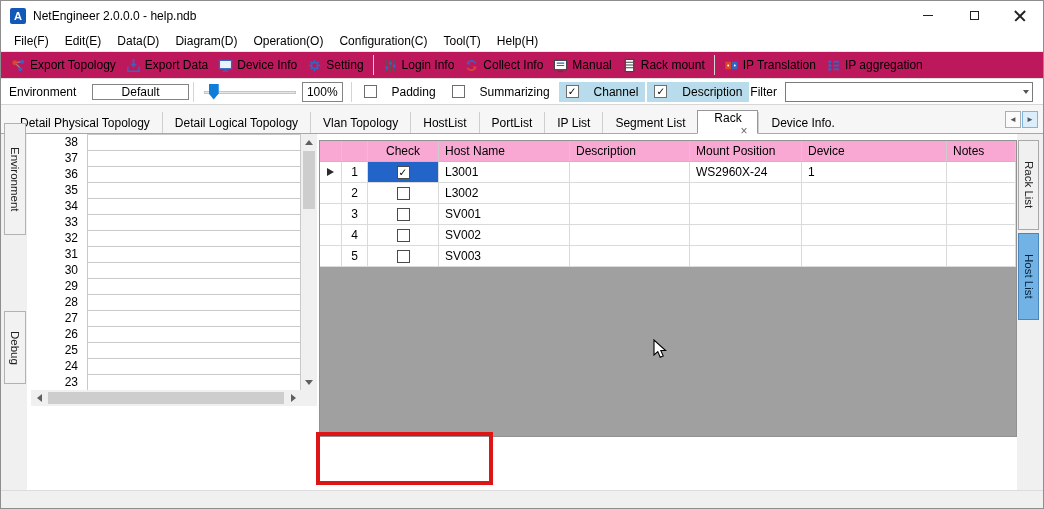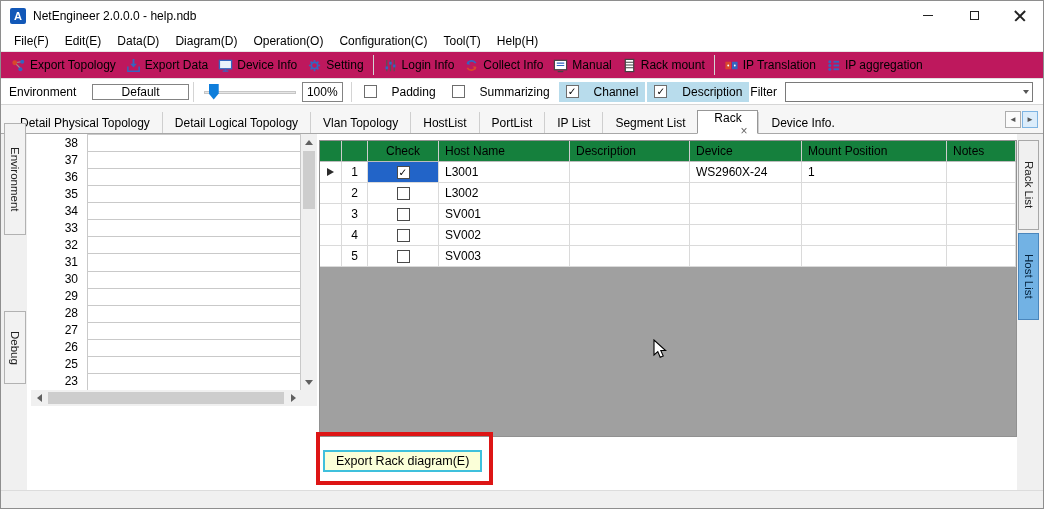--- a/index.html
+++ b/index.html
@@ -79,21 +79,21 @@
   .sb-btn { position:absolute; width:16px; height:16px; display:flex; align-items:center; justify-content:center; }
   .vthumb { position:absolute; left:2px; right:2px; top:17px; height:58px; background:#cdcdcd; }
   .hthumb { position:absolute; top:2px; bottom:2px; left:17px; right:17px; background:#cdcdcd; }
   .tri-up { width:0; height:0; border-left:4px solid transparent; border-right:4px solid transparent; border-bottom:5px solid #606060; }
   .tri-dn { width:0; height:0; border-left:4px solid transparent; border-right:4px solid transparent; border-top:5px solid #606060; }
   .tri-lf { width:0; height:0; border-top:4px solid transparent; border-bottom:4px solid transparent; border-right:5px solid #606060; }
   .tri-rt { width:0; height:0; border-top:4px solid transparent; border-bottom:4px solid transparent; border-left:5px solid #606060; }
 
   
   .grid { position:absolute; left:318px; top:6px; width:698px; height:297px; background:#a0a0a0; border:1px solid #919191; display:grid; grid-template-columns:22px 26px 71px 131px 120px 112px 145px 69px; grid-auto-rows:21px; align-content:start; }
-  .g-head { background:#15803d; border-right:1px solid #cdcdcd; border-bottom:1px solid #bdbdbd; display:flex; align-items:center; padding-left:6px; overflow:hidden; white-space:nowrap; }
+  .g-head { background:#f9a8d4; border-right:1px solid #cdcdcd; border-bottom:1px solid #bdbdbd; display:flex; align-items:center; padding-left:6px; overflow:hidden; white-space:nowrap; }
   .g-head.center { justify-content:center; padding-left:0; }
   .g-cell { background:#fff; border-right:1px solid #dadada; border-bottom:1px solid #dadada; display:flex; align-items:center; padding-left:6px; overflow:hidden; white-space:nowrap; }
   .g-cell.center { justify-content:center; padding-left:0; }
   .g-cell.selcell { background:#2264c8; }
   .sel-arrow { width:0; height:0; border-left:7px solid #2b2b2b; border-top:4.5px solid transparent; border-bottom:4.5px solid transparent; }
   .cb { width:13px; height:13px; background:#fff; border:1px solid #4a4a4a; display:flex; align-items:center; justify-content:center; font-size:10.5px; line-height:1; color:#000; }
 
   
   .rtab { position:absolute; width:21px; display:flex; align-items:center; justify-content:center; writing-mode:vertical-rl; font-size:11.5px; z-index:6; }
   .rtab.rack { left:1017px; top:6px; height:90px; background:#f0f0f0; border:1px solid #a8a8a8; color:#222; }
@@ -358,20 +358,24 @@
           </div>
         <div class="lp-row">
             <span class="lp-num">26</span>
             <span class="lp-cell"></span>
           </div>
         <div class="lp-row">
             <span class="lp-num">25</span>
             <span class="lp-cell"></span>
           </div>
         <div class="lp-row">
+            <span class="lp-num">24</span>
+            <span class="lp-cell"></span>
+          </div>
+        <div class="lp-row">
             <span class="lp-num">23</span>
             <span class="lp-cell"></span>
           </div>
       </div>
       <div class="vscroll">
         <div class="sb-btn" style="top:0;">
             <span class="tri-up"></span>
           </div>
         <div class="vthumb"></div>
         <div class="sb-btn" style="bottom:0;">
@@ -389,22 +393,22 @@
       </div>
       <div class="scroll-corner"></div>
     </div>
 
     <div class="grid">
       <div class="g-head"></div>
       <div class="g-head"></div>
       <div class="g-head center">Check</div>
       <div class="g-head">Host Name</div>
       <div class="g-head">Description</div>
+      <div class="g-head">Mount Position</div>
       <div class="g-head">Device</div>
-      <div class="g-head">Mount Position</div>
       <div class="g-head">Notes</div>
 
       <div class="g-cell center">
           <span class="sel-arrow"></span>
         </div>
       <div class="g-cell center">1</div>
       <div class="g-cell center selcell">
           <span class="cb">✓</span>
         </div>
       <div class="g-cell">L3001</div>
@@ -454,21 +458,20 @@
       <div class="g-cell">SV003</div>
       <div class="g-cell"></div>
       <div class="g-cell"></div>
       <div class="g-cell"></div>
       <div class="g-cell"></div>
     </div>
 
     <div class="rtab rack">Rack List</div>
     <div class="rtab host">Host List</div>
 
-    <div class="export-btn">Export Rack diagram(E)</div>
     <div class="red-rect"></div>
 
     <svg class="cursor" width="14" height="20" viewBox="0 0 14 20">
       <path d="M1 1 L1 16 L4.8 12.6 L7.2 18.2 L10.2 16.9 L7.8 11.5 L12.6 11.5 Z" fill="#fff" stroke="#000" stroke-width="1.1"></path>
     </svg>
   </div>
 
 </div>
 
 </body></html>

